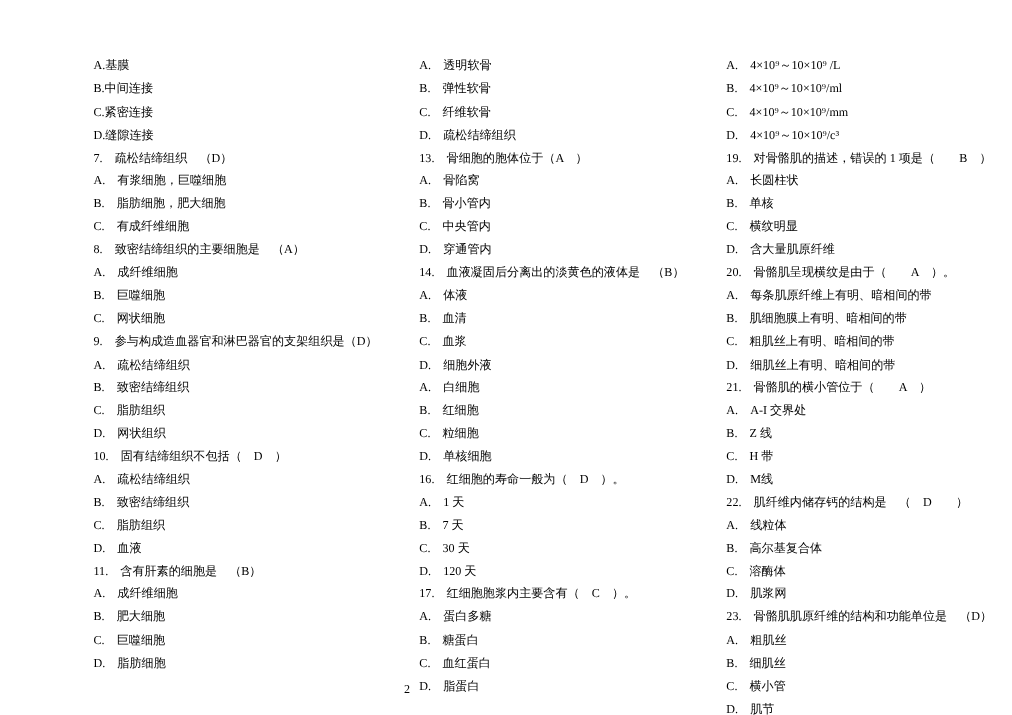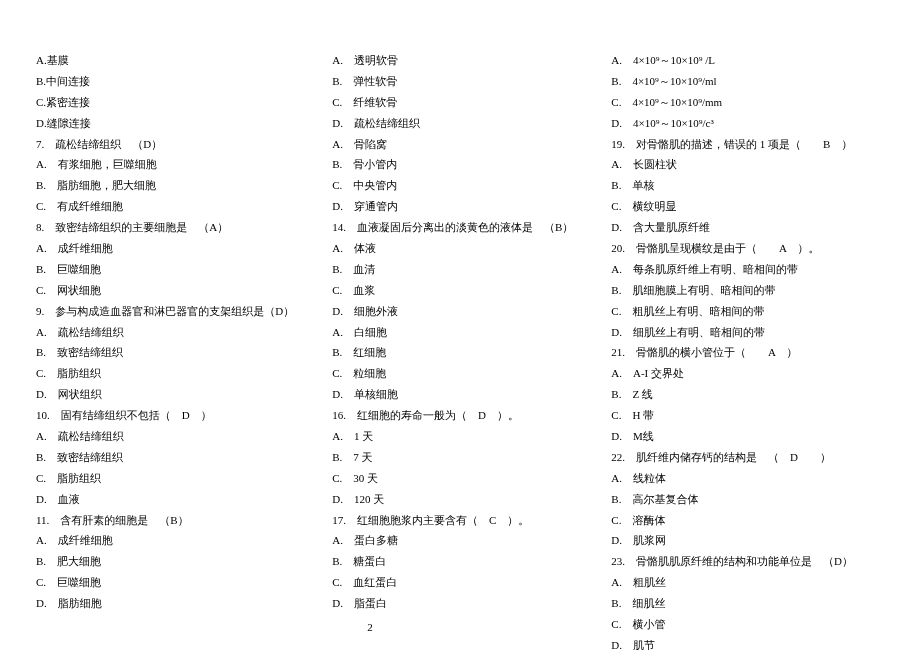--- a/index.html
+++ b/index.html
@@ -9,21 +9,21 @@
     font-family: "SimSun", "宋体", serif;
     font-size: 11px;
     color: #000;
     line-height: 1.9;
   }
   .page {
     width: 740px;
     height: 650px;
     position: relative;
     box-sizing: border-box;
-    padding: 50px 45px 20px 36px;
+    padding: 50px 45px 20px 85px;
   }
   .cols {
     display: flex;
     gap: 38px;
   }
   .col {
     flex: 1;
     white-space: nowrap;
   }
   .line {
@@ -71,20 +71,21 @@
       <span class="line">B.　肥大细胞</span>
       <span class="line">C.　巨噬细胞</span>
       <span class="line">D.　脂肪细胞</span>
 
     </div>
     <div class="col">
       <span class="line">A.　透明软骨</span>
       <span class="line">B.　弹性软骨</span>
       <span class="line">C.　纤维软骨</span>
       <span class="line">D.　疏松结缔组织</span>
+      <span class="line">13.　骨细胞的胞体位于（A　）</span>
       <span class="line">A.　骨陷窝</span>
       <span class="line">B.　骨小管内</span>
       <span class="line">C.　中央管内</span>
       <span class="line">D.　穿通管内</span>
       <span class="line">14.　血液凝固后分离出的淡黄色的液体是　（B）</span>
       <span class="line">A.　体液</span>
       <span class="line">B.　血清</span>
       <span class="line">C.　血浆</span>
       <span class="line">D.　细胞外液</span>
       <span class="line">A.　白细胞</span>

